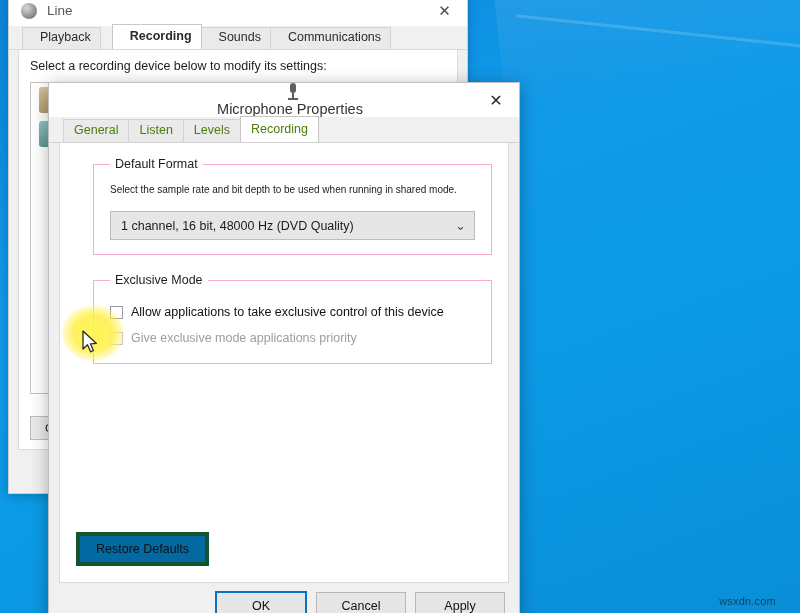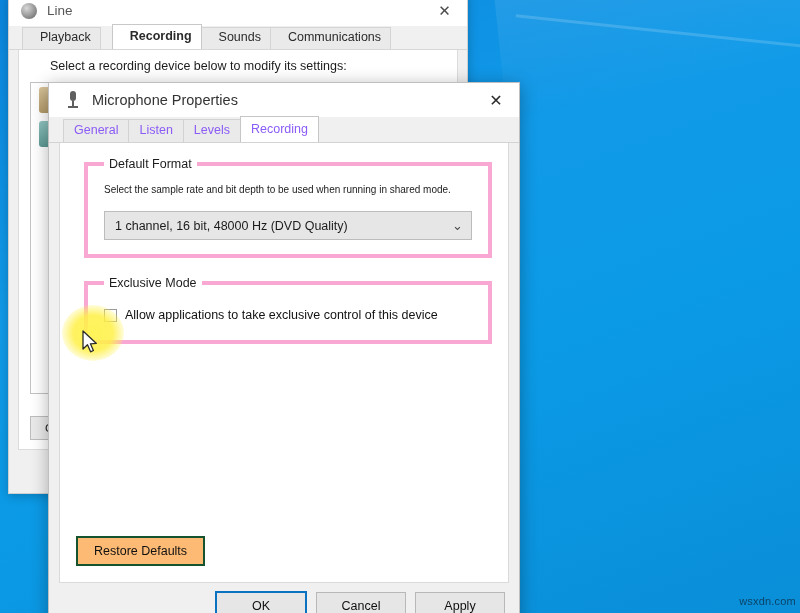--- a/index.html
+++ b/index.html
@@ -36,21 +36,21 @@
     top: 30px;
     width: 300px;
     height: 3px;
     background: rgba(255,255,255,0.16);
     transform: rotate(6deg);
     pointer-events: none;
   }
 
   .watermark {
     position: absolute;
-    right: 4px;
+    right: 24px;
     bottom: 6px;
     font-size: 11px;
     color: #0c2c44;
     opacity: .78;
     letter-spacing: .2px;
     font-family: "Liberation Sans", sans-serif;
   }
 
   
   #sound-window {
@@ -126,21 +126,20 @@
     height: 400px;
     border: 1px solid #dcdcdc;
     border-top: none;
     position: relative;
     padding: 9px 11px;
     box-sizing: border-box;
   }
   #sound-instruction {
     font-size: 12.5px;
     color: #1c1c1c;
-    margin-left: 20px;
   }
   #sound-listbox {
     position: absolute;
     left: 11px;
     top: 32px;
     width: 418px;
     height: 310px;
     border: 1px solid #c2c2c2;
     background: #ffffff;
   }
@@ -192,20 +191,21 @@
     background: #f0f0f0;
     border: 1px solid #bfbfbf;
     box-shadow: 0 3px 16px rgba(0,0,0,.30);
   }
   #mic-titlebar {
     height: 34px;
     background: #ffffff;
     display: flex;
     align-items: center;
     position: relative;
+    flex-direction: column;
   }
   #mic-title-icon {
     margin-left: 17px;
     width: 14px; height: 18px;
     position: relative;
     flex: 0 0 auto;
   }
   #mic-title-icon .capsule {
     position: absolute;
     left: 4px; top: 0;
@@ -241,21 +241,21 @@
   #mic-tabstrip {
     height: 25px;
     background: #f0f0f0;
     padding-left: 14px;
     display: flex;
     align-items: flex-end;
     border-bottom: 1px solid #d3d3d3;
   }
   .mtab {
     font-size: 12.5px;
-    color: #8b5cf6;
+    color: #4d7c0f;
     padding: 4px 10px 4px 10px;
     background: #eaeaea;
     border: 1px solid #d2d2d2;
     border-bottom: none;
     margin-right: -1px;
     line-height: 1.1;
   }
   .mtab.active {
     background: #ffffff;
     border-color: #c6c6c6;
@@ -269,23 +269,23 @@
     margin: 0 10px;
     height: 440px;
     border: 1px solid #dadada;
     border-top: none;
     box-sizing: border-box;
     padding: 14px 16px 0 16px;
     position: relative;
   }
 
   fieldset.group {
-    border: 4px solid #f9a8d4;
+    border: 1px solid #f9a8d4;
     border-radius: 0;
-    margin: 0 0 18px 8px;
+    margin: 0 0 18px 17px;
     padding: 10px 14px 14px 14px;
   }
   fieldset.group legend {
     font-size: 12.5px;
     color: #1c1c1c;
     padding: 0 5px;
     margin-left: 2px;
   }
   .grp-desc {
     font-size: 10px;
@@ -334,22 +334,22 @@
   .cblabel.disabled { color: #9d9d9d; }
 
   #restore-row {
     position: absolute;
     left: 16px;
     bottom: 16px;
   }
   .dlgbtn {
     font-size: 12.5px;
     color: #101010;
-    background: #fdba74;
-    border: 2px solid #14532d;
+    background: #0369a1;
+    border: 4px solid #14532d;
     padding: 7px 16px;
     line-height: 1;
   }
   #mic-footer {
     position: absolute;
     left: 0; right: 0;
     bottom: 0;
     height: 44px;
     display: flex;
     align-items: center;
@@ -478,20 +478,24 @@
       </fieldset>
 
       <fieldset class="group">
         <legend>Exclusive Mode</legend>
 
         <div class="cbrow">
           <span class="cbox"></span>
           <span class="cblabel">Allow applications to take exclusive control of this device</span>
         </div>
 
+        <div class="cbrow">
+          <span class="cbox disabled"></span>
+          <span class="cblabel disabled">Give exclusive mode applications priority</span>
+        </div>
       </fieldset>
 
       <div id="restore-row">
         <div class="dlgbtn">Restore Defaults</div>
       </div>
     </div>
 
     <div id="mic-footer">
       <div class="footbtn default">OK</div>
       <div class="footbtn">Cancel</div>

